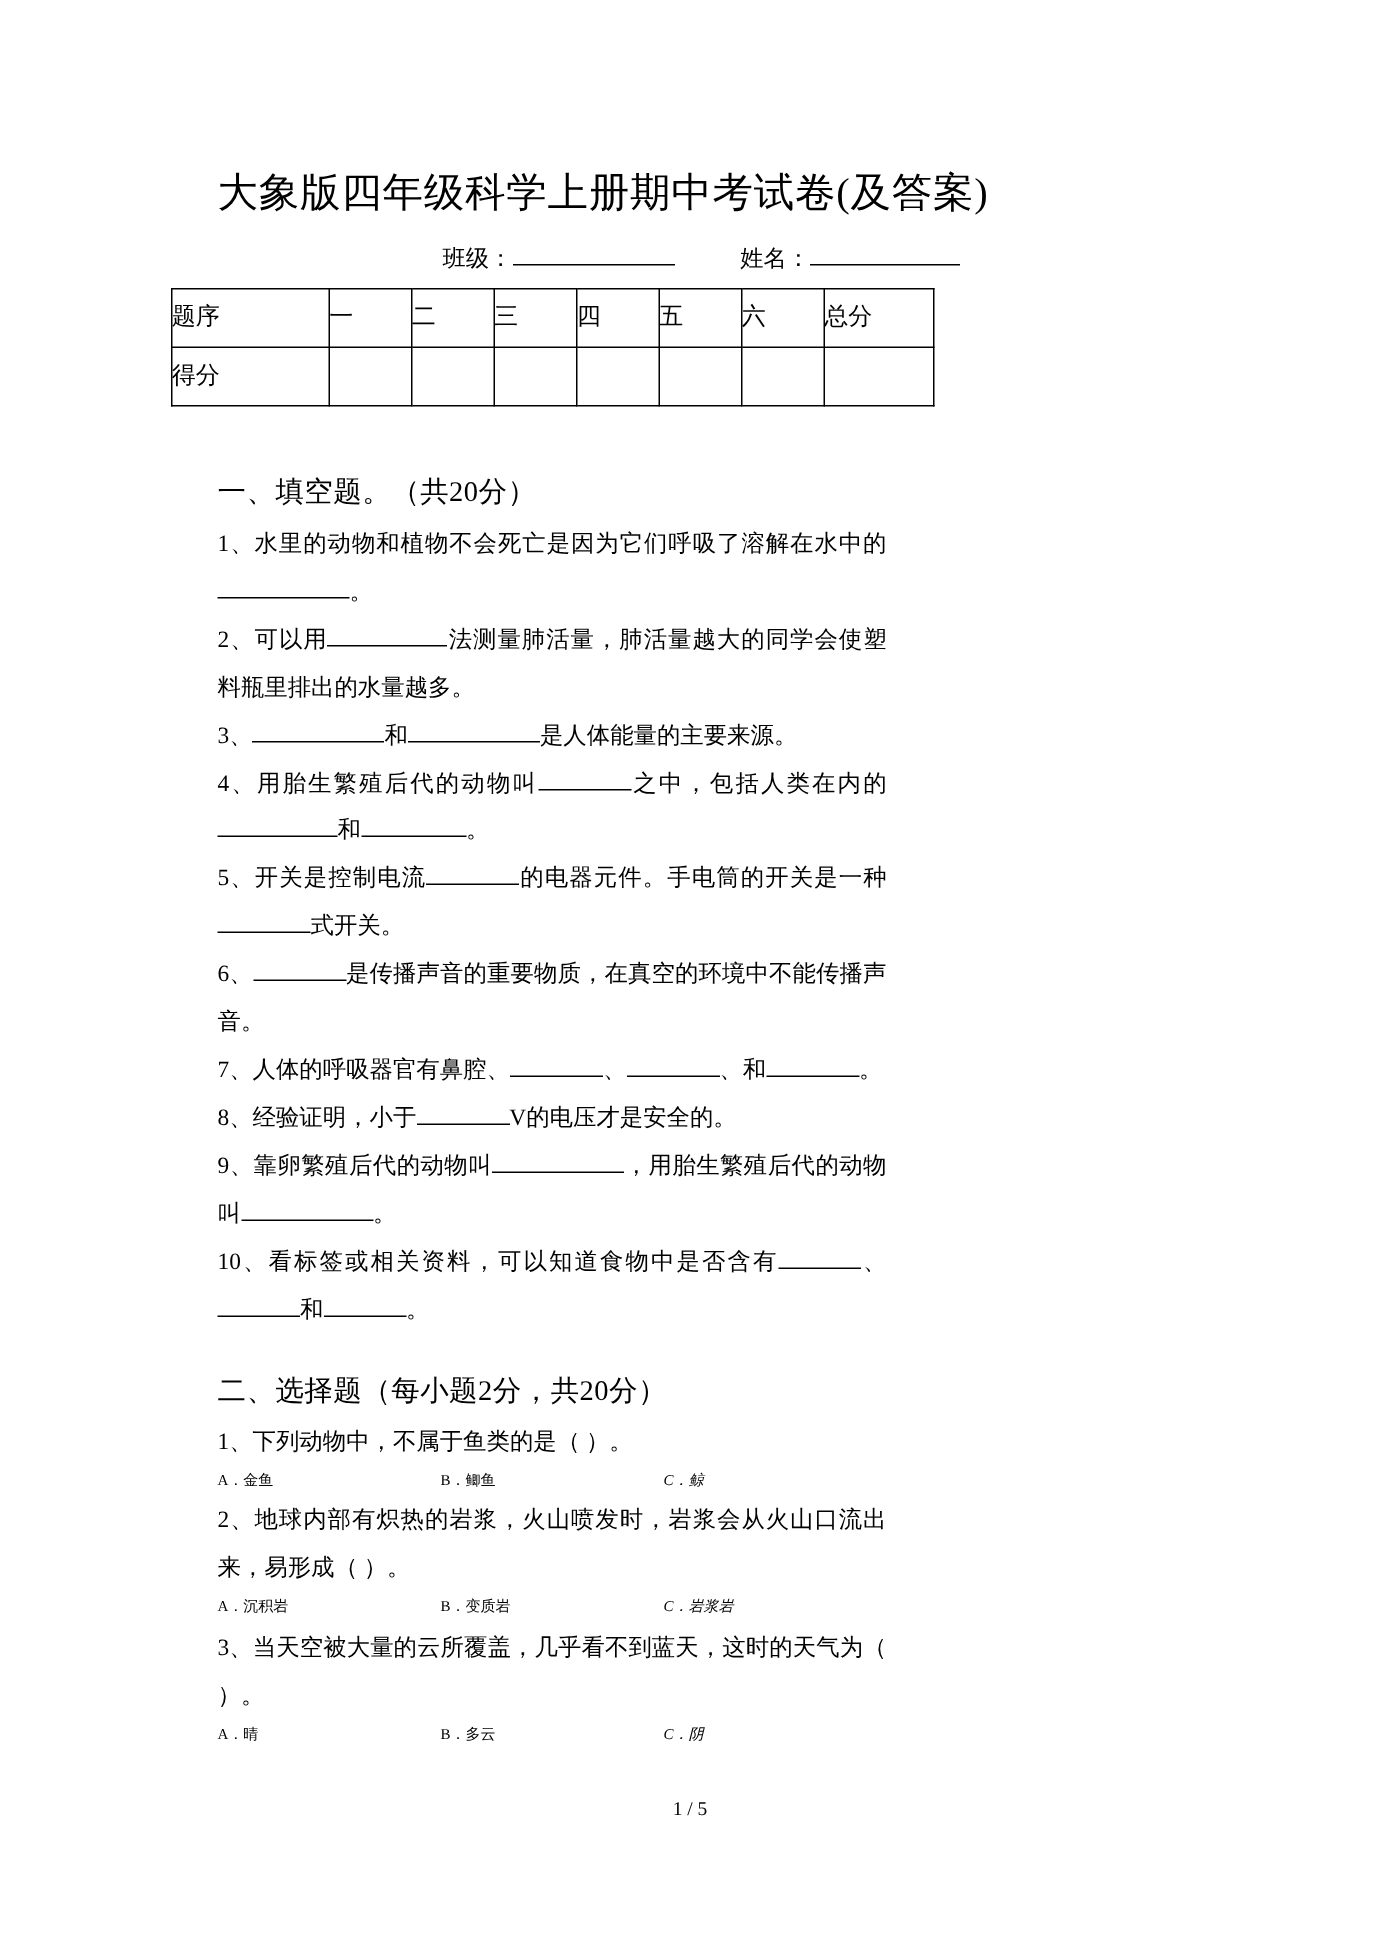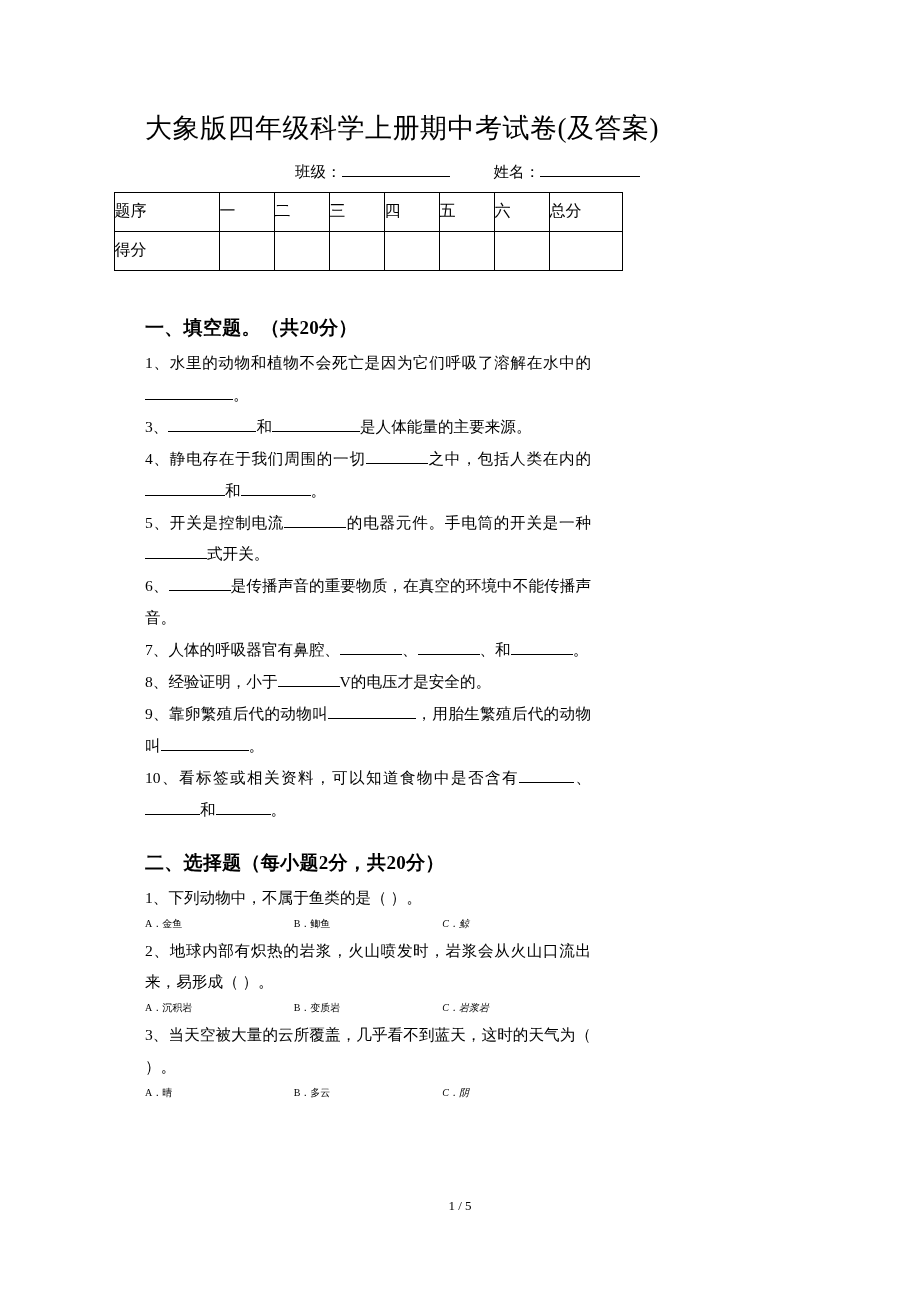--- a/index.html
+++ b/index.html
@@ -69,21 +69,21 @@
     vertical-align: middle;
     font-size: 16px;
     padding: 0;
   }
   table.score-table td.head-col { width: 104px; }
   table.score-table td.num-col  { width: 54px; }
   table.score-table td.total-col{ width: 72px; }
 
   
   .section-head {
-    font-weight: bold;
+    font-weight: normal;
     font-size: 19px;
     margin-top: 44px;
     margin-bottom: 6px;
     letter-spacing: 0.3px;
   }
   .section-head.sec2 { margin-top: 24px; }
 
   .q {
     font-size: 15.6px;
     line-height: 2.05;
@@ -163,24 +163,25 @@
         <td class="total-col"></td>
       </tr>
     </tbody>
       </table>
   </div>
 
   <div class="section-head">一、填空题。（共20分）</div>
 
   <p class="q"><span>1、</span><span>水里的动物和植物不会死亡是因为它们呼吸了溶解在水中的</span><span class="ul w88"></span><span>。</span></p>
 
+  <p class="q wrapq"><span>2、</span><span>可以用</span><span class="ul w80"></span><span>法测量肺活量，肺活量越大的同学会使塑料瓶里排出的水量越多。</span></p>
 
   <p class="q"><span>3、</span><span class="ul w88"></span><span>和</span><span class="ul w88"></span><span>是人体能量的主要来源。</span></p>
 
-  <p class="q wrapq"><span>4、</span><span>静电存在于我们周围的一切</span><span class="ul w62"></span><span>之中，包括人类在内的</span><span class="ul w80"></span><span>和</span><span class="ul w70"></span><span>。</span></p>
+  <p class="q wrapq"><span>4、</span><span>用胎生繁殖后代的动物叫</span><span class="ul w62"></span><span>之中，包括人类在内的</span><span class="ul w80"></span><span>和</span><span class="ul w70"></span><span>。</span></p>
 
   <p class="q"><span>5、</span><span>开关是控制电流</span><span class="ul w62"></span><span>的电器元件。手电筒的开关是一种</span><span class="ul w62"></span><span>式开关。</span></p>
 
   <p class="q"><span>6、</span><span class="ul w62"></span><span>是传播声音的重要物质，在真空的环境中不能传播声音。</span></p>
 
   <p class="q"><span>7、</span><span>人体的呼吸器官有鼻腔、</span><span class="ul w62"></span><span>、</span><span class="ul w62"></span><span>、和</span><span class="ul w62"></span><span>。</span></p>
 
   <p class="q"><span>8、</span><span>经验证明，小于</span><span class="ul w62"></span><span>V的电压才是安全的。</span></p>
 
   <p class="q wrapq"><span>9、</span><span>靠卵繁殖后代的动物叫</span><span class="ul w88"></span><span>，用胎生繁殖后代的动物叫</span><span class="ul w88"></span><span>。</span></p>

